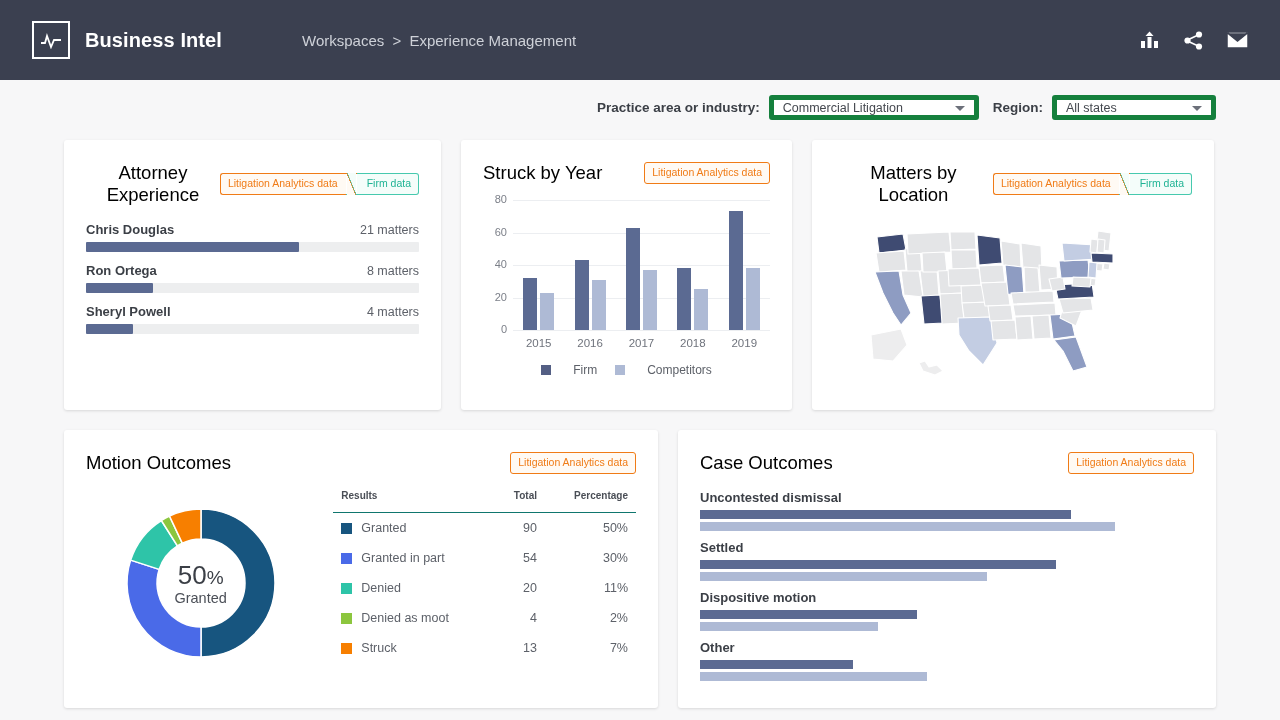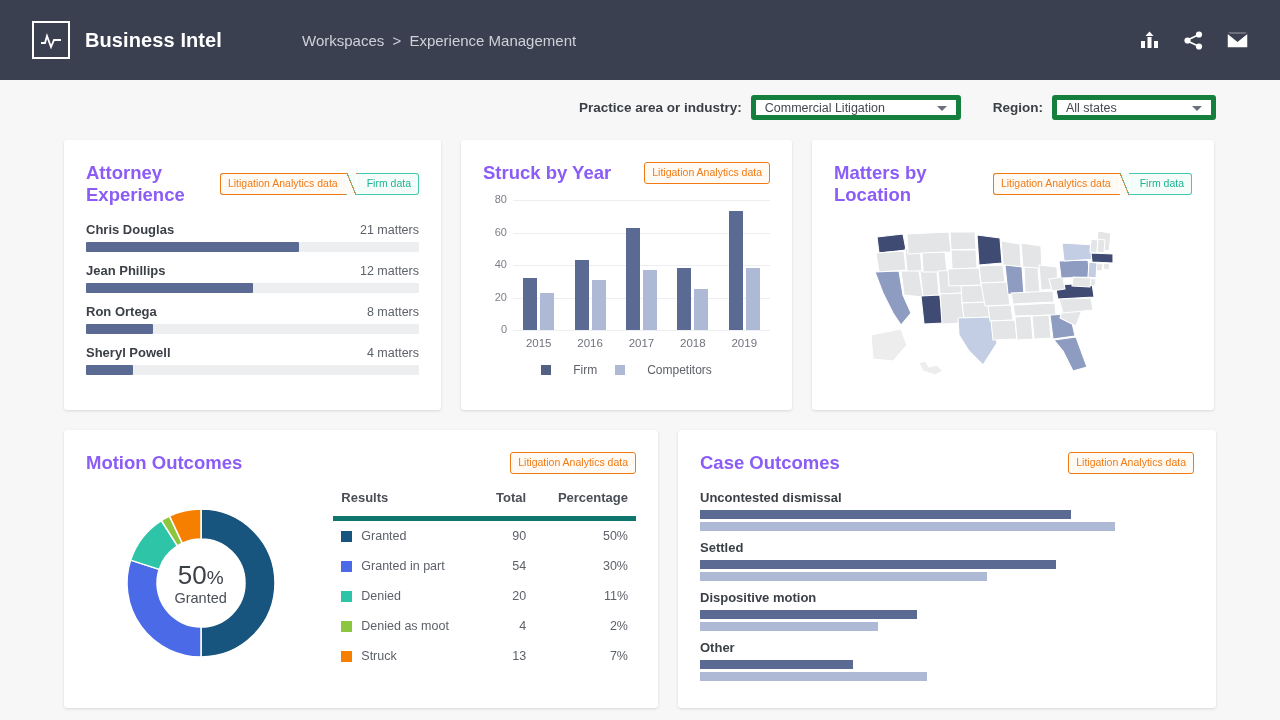--- a/index.html
+++ b/index.html
@@ -27,21 +27,21 @@
   .breadcrumb {
     margin-left: 80px; color: #ced1d8; font-size: 15px; white-space: nowrap;
   }
   .crumb-sep { margin: 0 4px; }
   .topbar-icons { margin-left: auto; display: flex; align-items: center; gap: 24px; }
   .topbar-icons svg { display: block; fill: #ffffff; }
 
   
   .filterbar {
     height: 55px; display: flex; align-items: center;
-    justify-content: flex-end; padding: 0 64px 0 0; gap: 20px;
+    justify-content: flex-end; padding: 0 64px 0 0; gap: 2px;
   }
   .filter-label { font-size: 13.5px; font-weight: bold; color: #3b3f46; }
   .select {
     position: relative; height: 25px; background: #fff;
     border: 5px solid #15803d; border-radius: 3px;
     display: flex; align-items: center;
     padding: 0 26px 0 9px; font-size: 12.5px; color: #44484f;
   }
   .select.wide { width: 210px; }
   .select.narrow { width: 164px; }
@@ -59,21 +59,21 @@
   .row.bottom { margin-top: 20px; }
   .card {
     background: #fff; border-radius: 3px;
     box-shadow: 0 1px 3px rgba(0,0,0,.13);
     padding: 22px 22px 18px 22px; position: relative;
   }
   .card-head {
     display: flex; align-items: center; justify-content: space-between;
     margin-bottom: 16px;
   }
-  .card-title { font-size: 18.5px; font-weight: bold; color: #8b5cf6; }
+  .card-title { font-size: 18.5px; font-weight: normal; color: #000000; text-align: center; }
 
   
   .badge-group { display: flex; align-items: stretch; font-size: 10.5px; }
   .badge {
     padding: 3px 7px 3px 7px; line-height: 1.25; white-space: nowrap;
     border-radius: 3px;
   }
   .badge.la { color: #f07b16; border: 1px solid #f07b16; background: #fffaf4; }
   .badge.firm {
     color: #1fb394; border: 1px solid #46c9ae; background: #f4fdfa;
@@ -152,22 +152,22 @@
   .donut-wrap {
     width: 250px; height: 185px;
     display: flex; align-items: center; justify-content: center; position: relative;
   }
   .donut-center { position: absolute; text-align: center; pointer-events: none; }
   .donut-pct { font-size: 26px; color: #3b3f46; }
   .donut-pct .sym { font-size: 19px; }
   .donut-sub { font-size: 14.5px; color: #4b4f57; margin-top: -1px; }
   table.results { border-collapse: collapse; width: 330px; font-size: 12.5px; }
   table.results th {
-    text-align: left; font-size: 13px; font-weight: bold; color: #4a4e56;
-    padding: 0 8px 11px 8px; border-bottom: 5px solid #0f766e;
+    text-align: left; font-size: 10px; font-weight: bold; color: #4a4e56;
+    padding: 0 8px 11px 8px; border-bottom: 1px solid #0f766e;
   }
   table.results th.num, table.results td.num { text-align: right; }
   table.results td { padding: 8px; color: #5d6169; }
   .res-cell { display: flex; align-items: center; gap: 9px; }
   .res-swatch { width: 11px; height: 11px; flex: none; }
 
   
   .card-case { width: 539px; }
   .co-row { margin-bottom: 9px; }
   .co-label { font-size: 13px; font-weight: bold; color: #3b3f46; margin-bottom: 5px; }
@@ -246,29 +246,20 @@
       </span>
     </div>
     <div id="attorney-rows">
         <div class="att-row">
           <div class="att-top">
             <span class="att-name">Chris Douglas</span>
             <span class="att-val">21 matters</span>
           </div>
           <div class="track">
             <span style="width:64%"></span>
-          </div>
-        </div>
-        <div class="att-row">
-          <div class="att-top">
-            <span class="att-name">Jean Phillips</span>
-            <span class="att-val">12 matters</span>
-          </div>
-          <div class="track">
-            <span style="width:50%"></span>
           </div>
         </div>
         <div class="att-row">
           <div class="att-top">
             <span class="att-name">Ron Ortega</span>
             <span class="att-val">8 matters</span>
           </div>
           <div class="track">
             <span style="width:20%"></span>
           </div>

